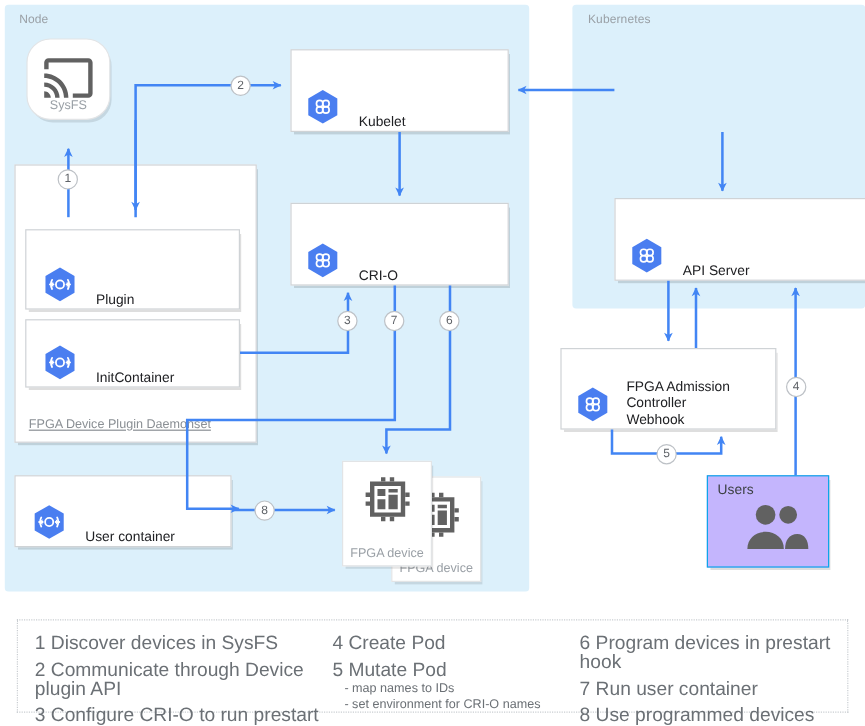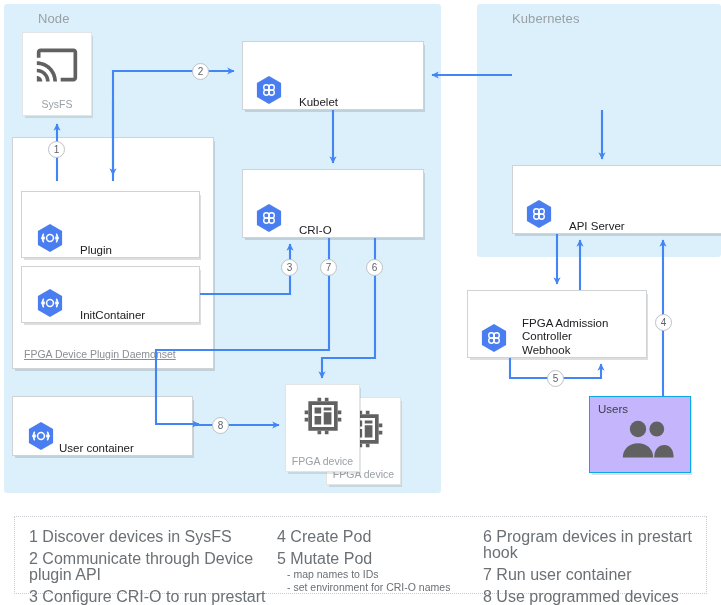--- a/index.html
+++ b/index.html
@@ -2,21 +2,21 @@
 <html><head>
 <meta charset="utf-8">
 <style>
   html,body{margin:0;padding:0;background:#ffffff;}
   body{width:721px;height:605px;position:relative;overflow:hidden;
        font-family:"Liberation Sans","DejaVu Sans",sans-serif;}
   #stage{position:absolute;left:0;top:0;width:721px;height:605px;}
 
   
   .group{position:absolute;background:#dcf0fb;border-radius:3px;}
-  .group-label{position:absolute;color:#9aa0a6;font-size:13px;letter-spacing:.1px;margin-left:22px;}
+  .group-label{position:absolute;color:#9aa0a6;font-size:10px;letter-spacing:.1px;}
 
   
   .box{position:absolute;background:#ffffff;border:1px solid #cfd3d6;
        box-sizing:border-box;box-shadow:2px 3px 0 -1px rgba(0,0,0,.13);}
   .box-inner{position:absolute;left:0;top:0;width:100%;height:100%;
              display:flex;align-items:flex-end;}
   .box-label{color:#202124;font-size:11.5px;line-height:13.5px;white-space:pre-line;}
 
   
   .hexico{flex:0 0 auto;display:block;}
@@ -56,21 +56,21 @@
 <body>
 
 <div id="stage">
 
   <div class="group" style="left:4px;top:4px;width:437px;height:489px;"></div>
   <div class="group-label" style="left:16px;top:11px;">Node</div>
 
   <div class="group" style="left:477px;top:4px;width:244px;height:253px;"></div>
   <div class="group-label" style="left:490px;top:11px;">Kubernetes</div>
 
-  <div class="iconcard" style="left:22px;top:32px;width:70px;height:84px;">
+  <div class="iconcard" style="left:22px;top:32px;width:70px;height:68px;border-radius:20px;">
     <span style="position:absolute;left:50%;top:10px;transform:translateX(-50%);">
       <svg width="46" height="44" viewBox="0 0 24 24">
         <path fill="#616161" d="M21 3H3c-1.1 0-2 .9-2 2v3h2V5h18v14h-7v2h7c1.1 0 2-.9 2-2V5c0-1.1-.9-2-2-2z"></path>
         <path fill="#616161" d="M1 18v3h3c0-1.66-1.34-3-3-3zm0-4v2c2.76 0 5 2.24 5 5h2c0-3.87-3.13-7-7-7zm0-4v2c4.97 0 9 4.03 9 9h2c0-6.08-4.93-11-11-11z"></path>
       </svg>
     </span>
     <span class="cap">SysFS</span>
   </div>
 
   <div class="plainpanel" style="left:12px;top:137px;width:202px;height:232px;"></div>
@@ -122,21 +122,21 @@
           <g stroke="#ffffff" stroke-width="1.5" fill="none" stroke-linecap="round">
             <circle cx="14" cy="15" r="3.4"></circle>
             <path d="M7.4 11.2a8 8 0 0 0 0 7.6"></path>
             <path d="M20.6 11.2a8 8 0 0 1 0 7.6"></path>
           </g>
           <path d="M5.6 15h3M19.4 15h3" stroke="#fff" stroke-width="1.5" stroke-linecap="round"></path>
           <path d="M8.4 12.8 5.6 15l2.8 2.2z" fill="#fff"></path>
           <path d="M19.6 12.8 22.4 15l-2.8 2.2z" fill="#fff"></path>
         </svg>
       </span>
-      <span class="box-label" style="margin-left:4px;">User container</span>
+      <span class="box-label" style="margin-left:16px;">User container</span>
     </div>
   </div>
 
   <div class="box" style="left:242px;top:41px;width:182px;height:69px;">
     <div class="box-inner">
       <span class="hexico" style="margin-left:12px;">
         <svg width="28" height="30" viewBox="0 0 28 30">
           <polygon points="14,1 26.1,8 26.1,22 14,29 1.9,22 1.9,8" fill="#4a7ef0"></polygon>
           <g fill="none" stroke="#ffffff" stroke-width="1.4">
             <circle cx="11.4" cy="12.4" r="2.7"></circle>

